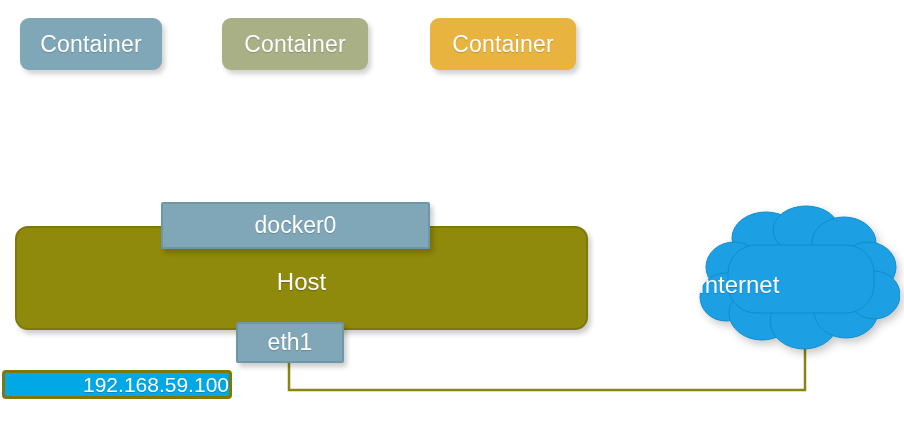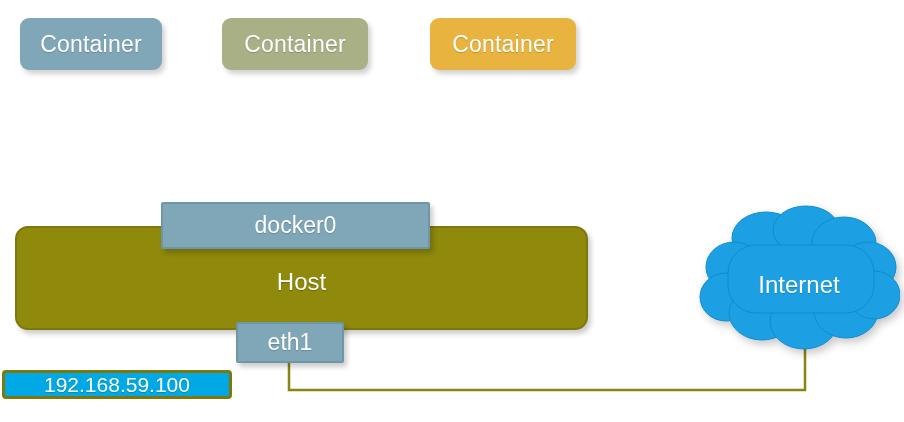--- a/index.html
+++ b/index.html
@@ -95,21 +95,21 @@
   
   #ip-badge {
     position: absolute;
     left: 2px; top: 370px;
     width: 230px; height: 29px;
     background: #00a9e6;
     border: 3px solid #7d780a;
     border-radius: 4px;
     display: flex;
     align-items: center;
-    justify-content: center;
+    justify-content: flex-end;
     color: #ffffff;
     font-size: 21px;
     box-sizing: border-box;
     text-shadow: 0 1px 1px rgba(0,0,0,0.20);
     z-index: 6;
   }
 
   
   #connector {
     position: absolute;
@@ -129,21 +129,21 @@
   #internet-cloud svg {
     display: block;
     width: 202px;
     height: 150px;
     filter: drop-shadow(3px 4px 4px rgba(0,0,0,0.22));
   }
   #internet-label {
     position: absolute;
     left: 0; right: 0;
     top: 66px;
-    text-align: center;
+    text-align: left;
     color: #ffffff;
     font-size: 24px;
     text-shadow: 0 1px 1px rgba(0,0,0,0.18);
     z-index: 4;
     pointer-events: none;
   }
 </style>
 </head>
 <body>
 

